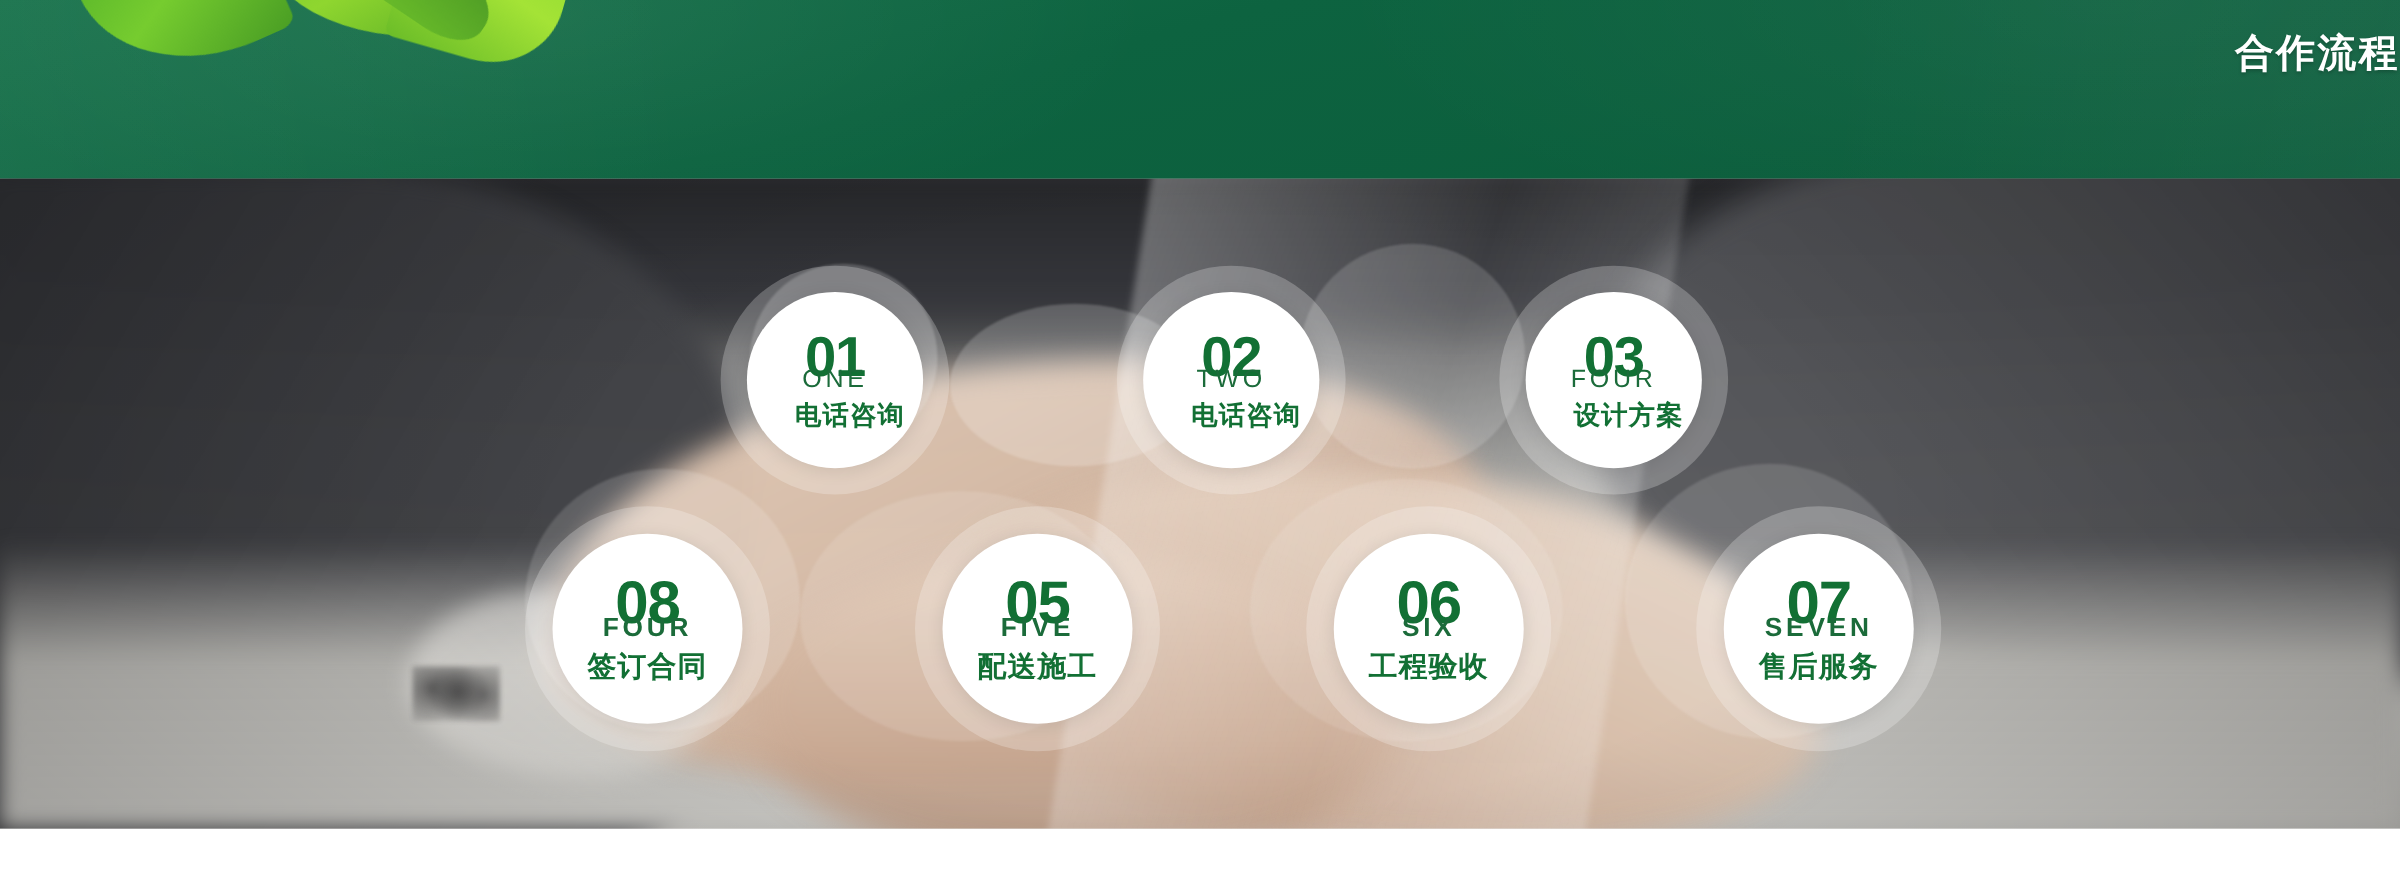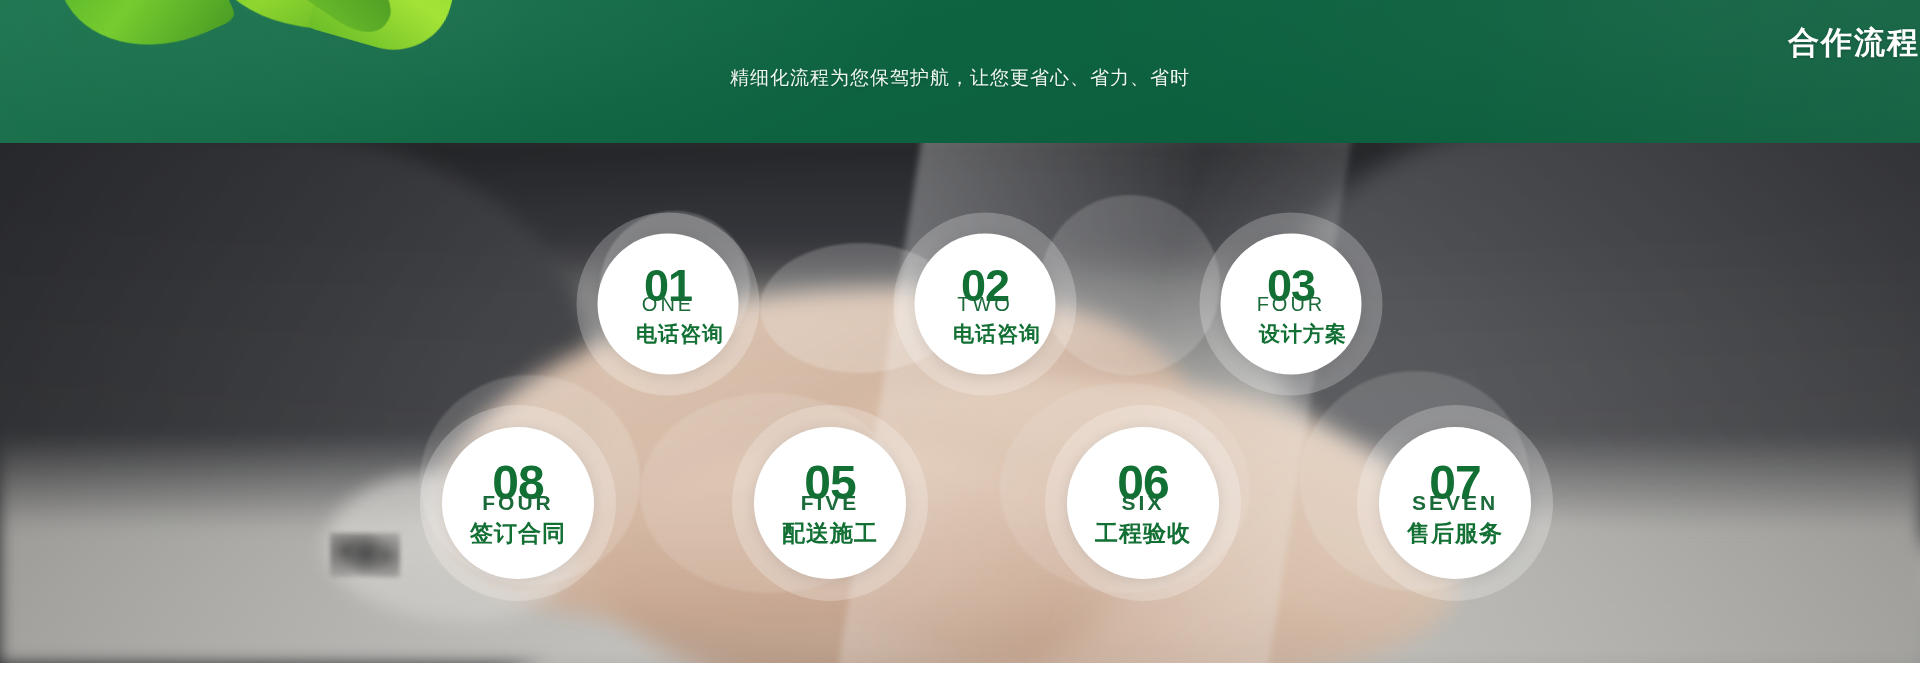--- a/index.html
+++ b/index.html
@@ -233,21 +233,20 @@
     <div class="hdr-sheen"></div>
     <div class="hdr-sheen2"></div>
 
     <div class="leaf leaf-stem"></div>
     <div class="leaf leaf-a"></div>
     <div class="leaf leaf-b"></div>
     <div class="leaf leaf-c"></div>
     <div class="leaf leaf-d"></div>
 
     <div class="header-title">合作流程</div>
-    <div class="header-sub">精细化流程为您保驾护航，让您更省心、省力、省时</div>
   </div>
 
   <div class="stage">
     <div class="ph ph-base"></div>
     <div class="ph ph-wall"></div>
     <div class="ph ph-suit-l"></div>
     <div class="ph ph-suit-r"></div>
     <div class="ph ph-floor"></div>
     <div class="ph ph-hand-a"></div>
     <div class="ph ph-hand-b"></div>

